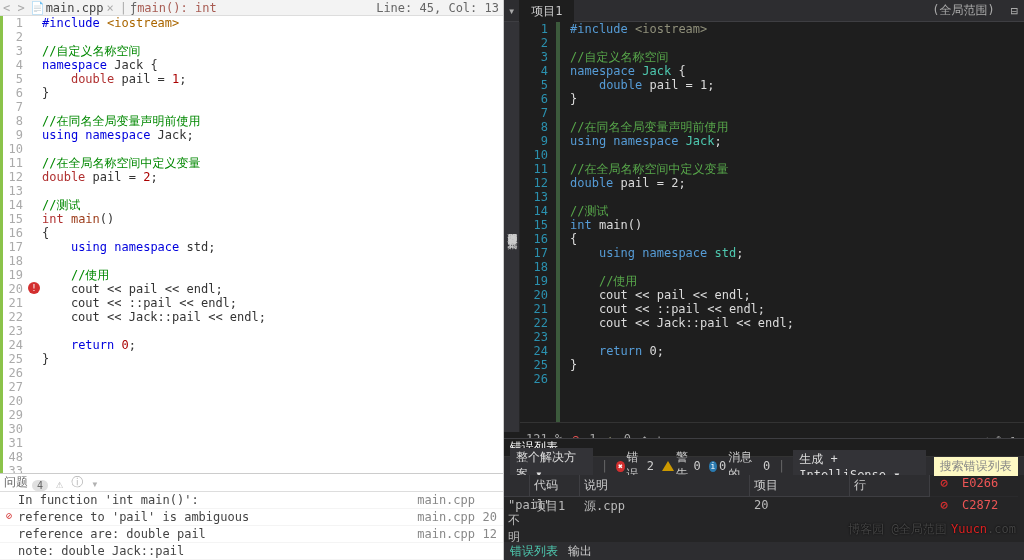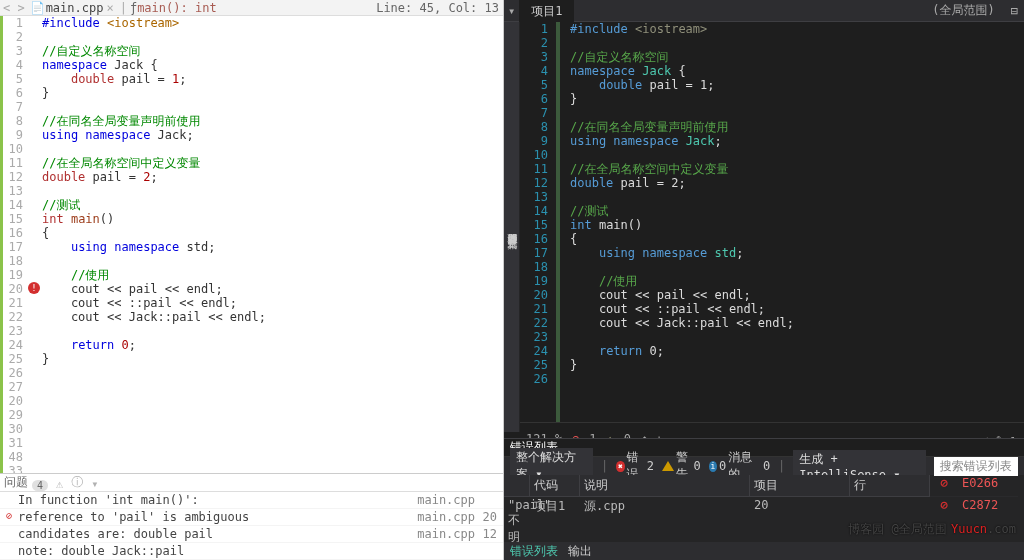--- a/index.html
+++ b/index.html
@@ -60,21 +60,21 @@
 .r-status .wrn-b{color:#cc9}
 
 .r-errlist{position:absolute;left:0;right:0;bottom:18px;top:438px;background:#252526;border-top:1px solid #3e3e42;font-size:11px;color:#ccc}
 .r-errlist .eh{height:18px;display:flex;align-items:center;padding:0 6px;background:#2d2d30;gap:8px}
 .r-errlist .eh .tab-lbl{color:#fff}
 .r-errlist .eh .drp{background:#333337;padding:1px 6px;color:#ddd}
 .r-errlist .eh .cnt{display:flex;align-items:center;gap:2px}
 .r-errlist .eh .cnt.err .dot{width:11px;height:11px;border-radius:50%;background:#d32f2f;color:#fff;font-size:8px;text-align:center;line-height:11px}
 .r-errlist .eh .cnt.wrn .dot{width:0;height:0;border-left:6px solid transparent;border-right:6px solid transparent;border-bottom:10px solid #cc9900}
 .r-errlist .eh .cnt.inf .dot{width:11px;height:11px;border-radius:50%;background:#2a7ab0;color:#fff;font-size:8px;text-align:center;line-height:11px}
-.r-errlist .eh .srch{margin-left:auto;background:#ffffff;padding:1px 6px;color:#888;width:100px}
+.r-errlist .eh .srch{margin-left:auto;background:#fef9c3;padding:1px 6px;color:#888;width:100px}
 .r-etable{display:grid;grid-template-columns:26px 50px 170px 100px 80px 28px 60px;color:#bbb}
 .r-etable .hd{background:#2d2d30;padding:2px 4px;border-bottom:1px solid #3e3e42;border-right:1px solid #3e3e42;color:#ccc}
 .r-etable .cl{padding:1px 4px;border-bottom:1px solid #2a2a2c}
 .r-etable .cl.ic{text-align:center}
 .r-etable .code-red{color:#e55}
 .r-errlist-btm{position:absolute;left:0;right:0;bottom:0;height:18px;background:#2d2d30;color:#ccc;display:flex;align-items:center;padding:0 6px;gap:10px;font-size:11px}
 
 .wm{position:absolute;right:8px;bottom:22px;font-size:15px;color:#444;font-family:"Microsoft YaHei",sans-serif;text-shadow:0 0 2px #000}
 .wm .red{color:#d22}
 
@@ -149,21 +149,21 @@
           <span class="lnn"></span>
         </div>
         <div class="l-prow">
           <span class="ic">⊘</span>
           <span class="msg">reference to 'pail' is ambiguous</span>
           <span class="file">main.cpp</span>
           <span class="lnn">20</span>
         </div>
         <div class="l-prow">
           <span class="ic"></span>
-          <span class="msg">candidates are: double pail</span>
+          <span class="msg">reference are: double pail</span>
           <span class="file">main.cpp</span>
           <span class="lnn">12</span>
         </div>
         <div class="l-prow">
           <span class="ic"></span>
           <span class="msg">note:        double Jack::pail</span>
           <span class="file"></span>
           <span class="lnn"></span>
         </div>
       </div>

